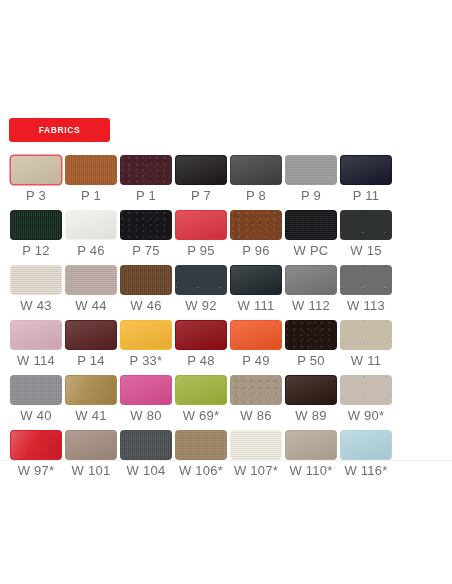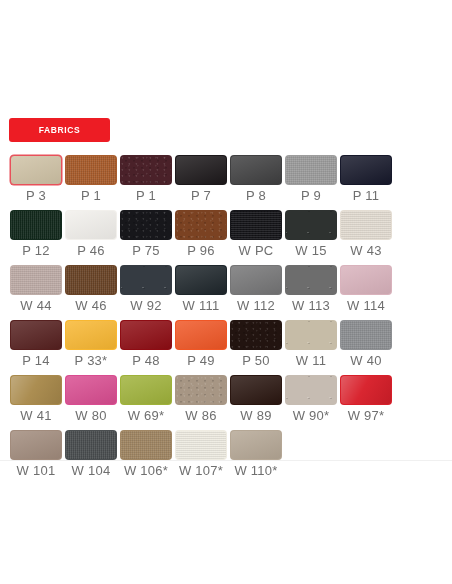--- a/index.html
+++ b/index.html
@@ -198,20 +198,26 @@
         </div>
         <div class="swatch-label">P 46</div>
       </div>
       <div class="swatch-cell">
         <div class="swatch-chip" style="background: rgb(23, 23, 27);">
           <div class="tex tex-leather"></div>
         </div>
         <div class="swatch-label">P 75</div>
       </div>
       <div class="swatch-cell">
+        <div class="swatch-chip" style="background: rgb(221, 51, 64);">
+          <div class="tex tex-smooth"></div>
+        </div>
+        <div class="swatch-label">P 95</div>
+      </div>
+      <div class="swatch-cell">
         <div class="swatch-chip" style="background: rgb(123, 66, 34);">
           <div class="tex tex-leather"></div>
         </div>
         <div class="swatch-label">P 96</div>
       </div>
       <div class="swatch-cell">
         <div class="swatch-chip" style="background: rgb(22, 22, 26);">
           <div class="tex tex-woven"></div>
         </div>
         <div class="swatch-label">W PC</div>
@@ -377,17 +383,23 @@
           <div class="tex tex-grain"></div>
         </div>
         <div class="swatch-label">W 107*</div>
       </div>
       <div class="swatch-cell">
         <div class="swatch-chip" style="background: rgb(181, 167, 149);">
           <div class="tex tex-smooth"></div>
         </div>
         <div class="swatch-label">W 110*</div>
       </div>
+      <div class="swatch-cell">
+        <div class="swatch-chip" style="background: rgb(179, 213, 222);">
+          <div class="tex tex-smooth"></div>
+        </div>
+        <div class="swatch-label">W 116*</div>
+      </div>
     </div>
 
   <div class="bottom-divider"></div>
 
 </div>
 
 </body></html>

